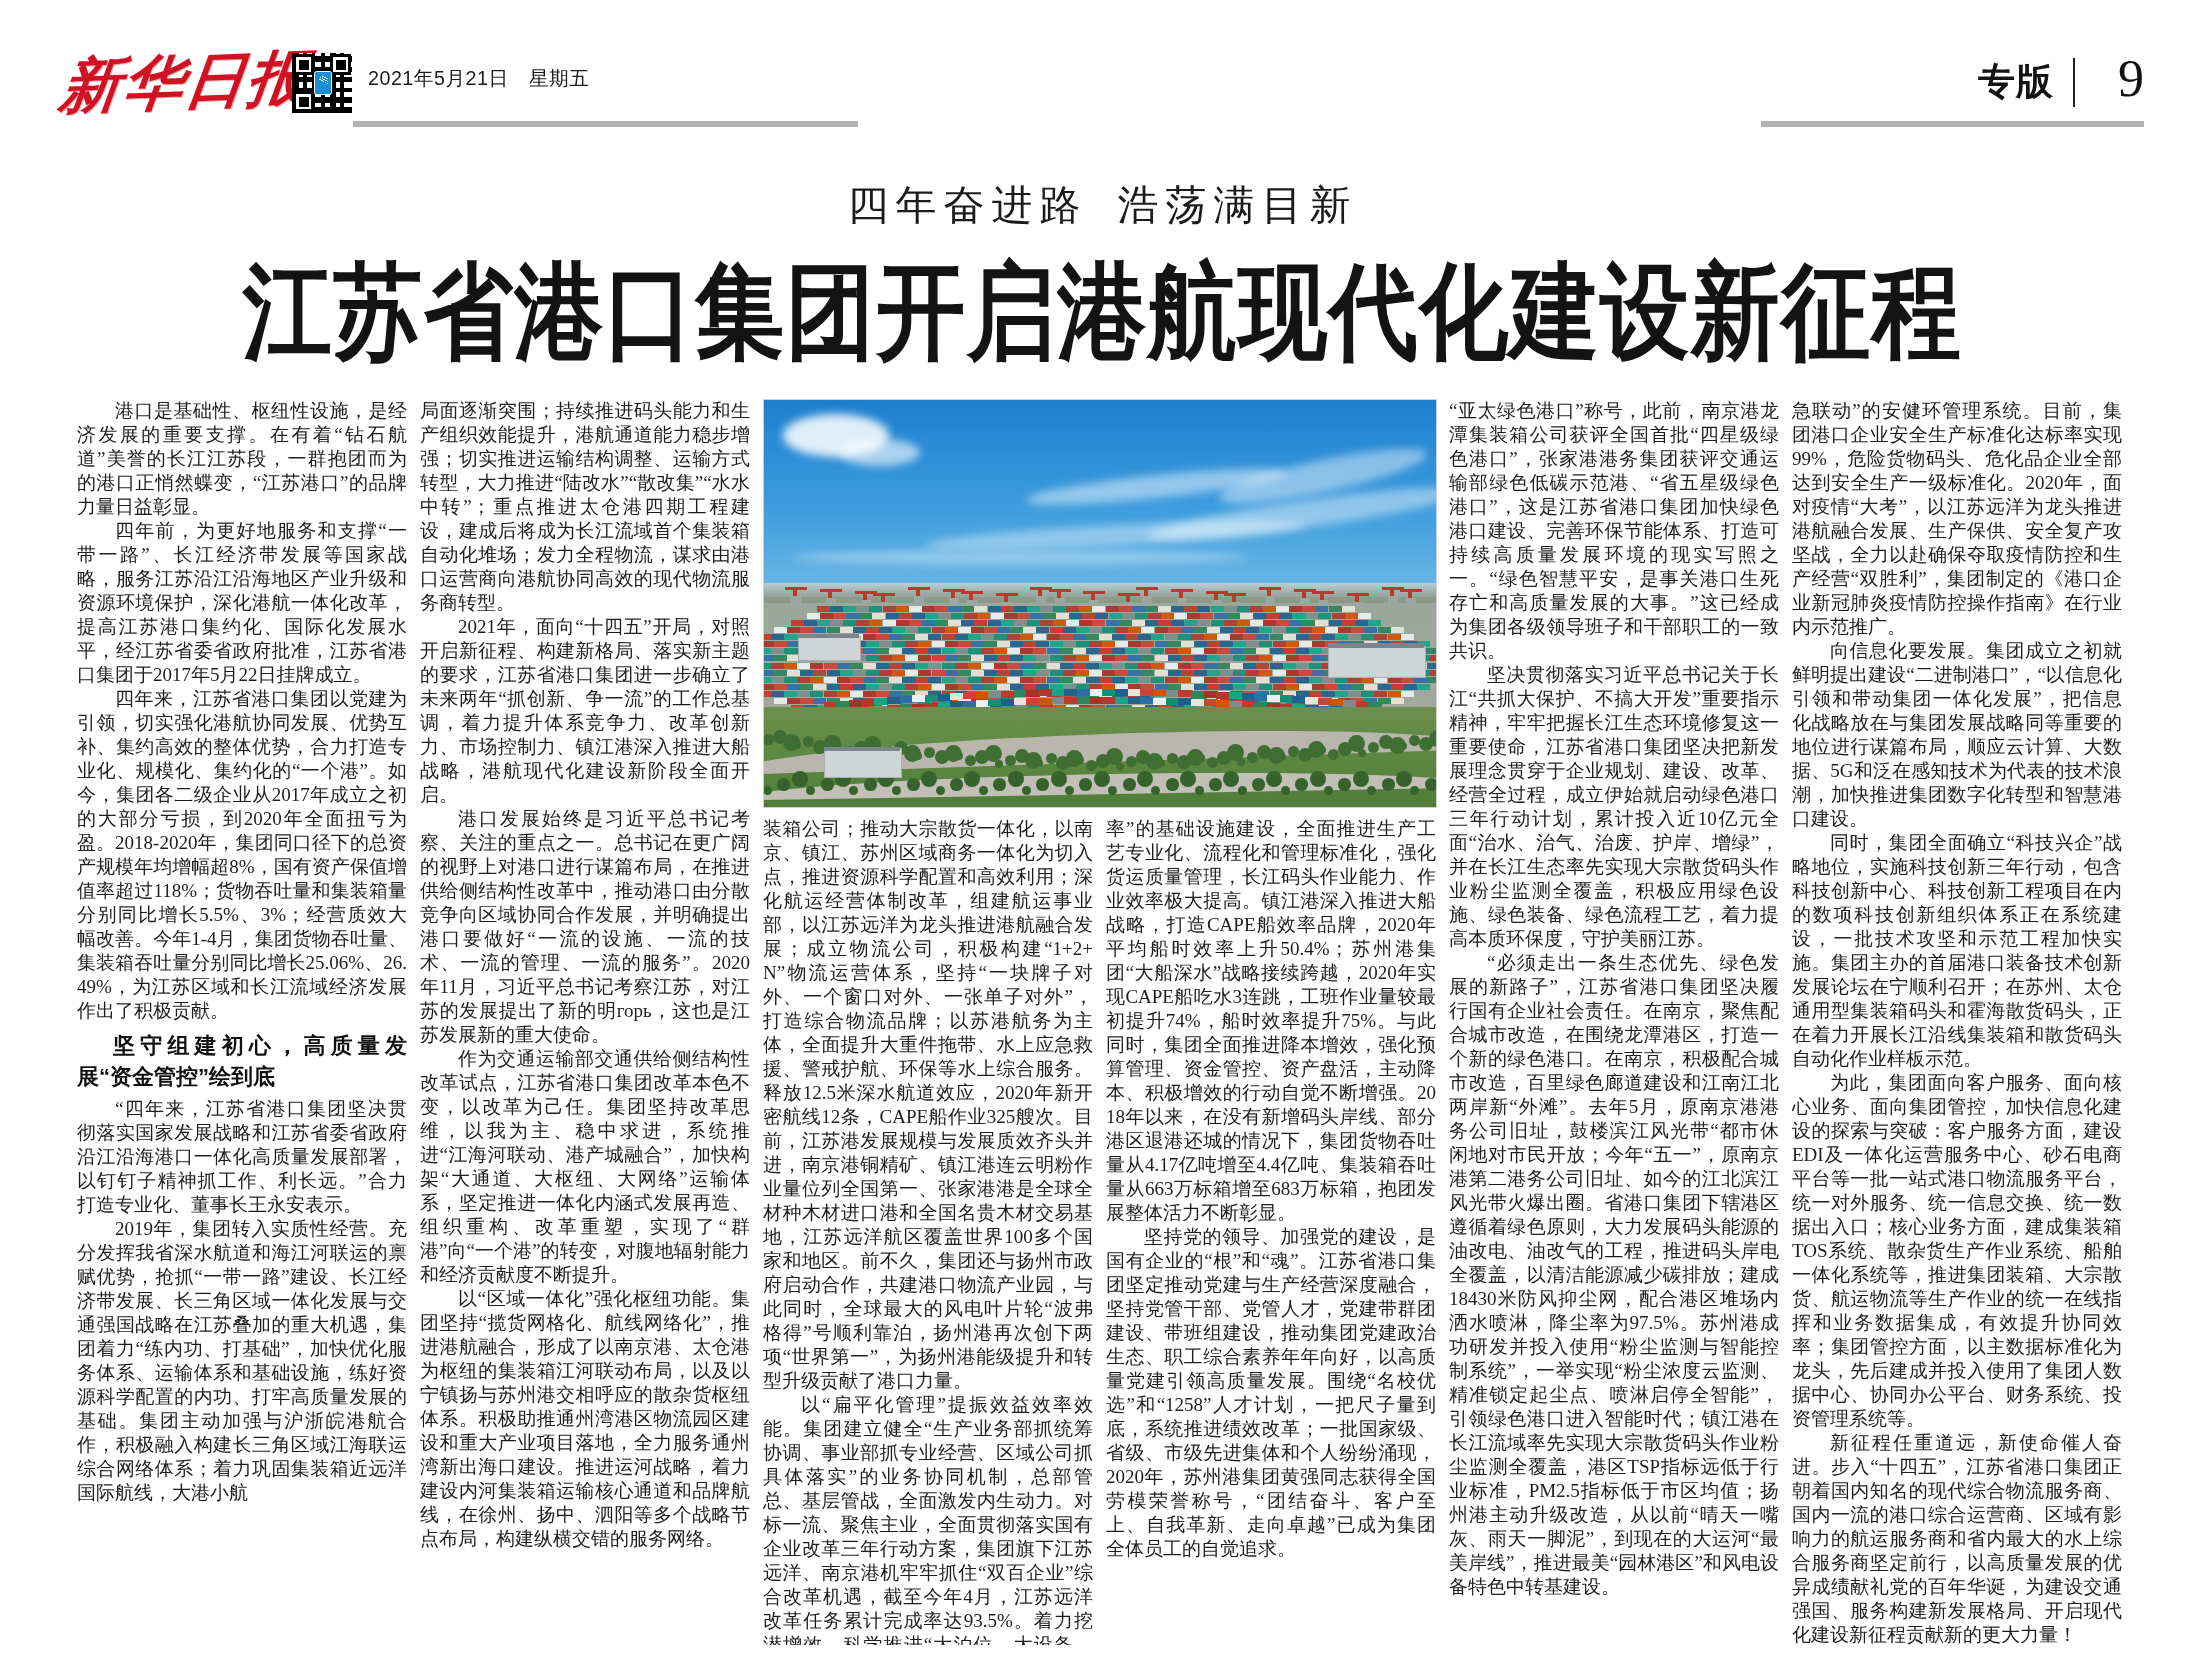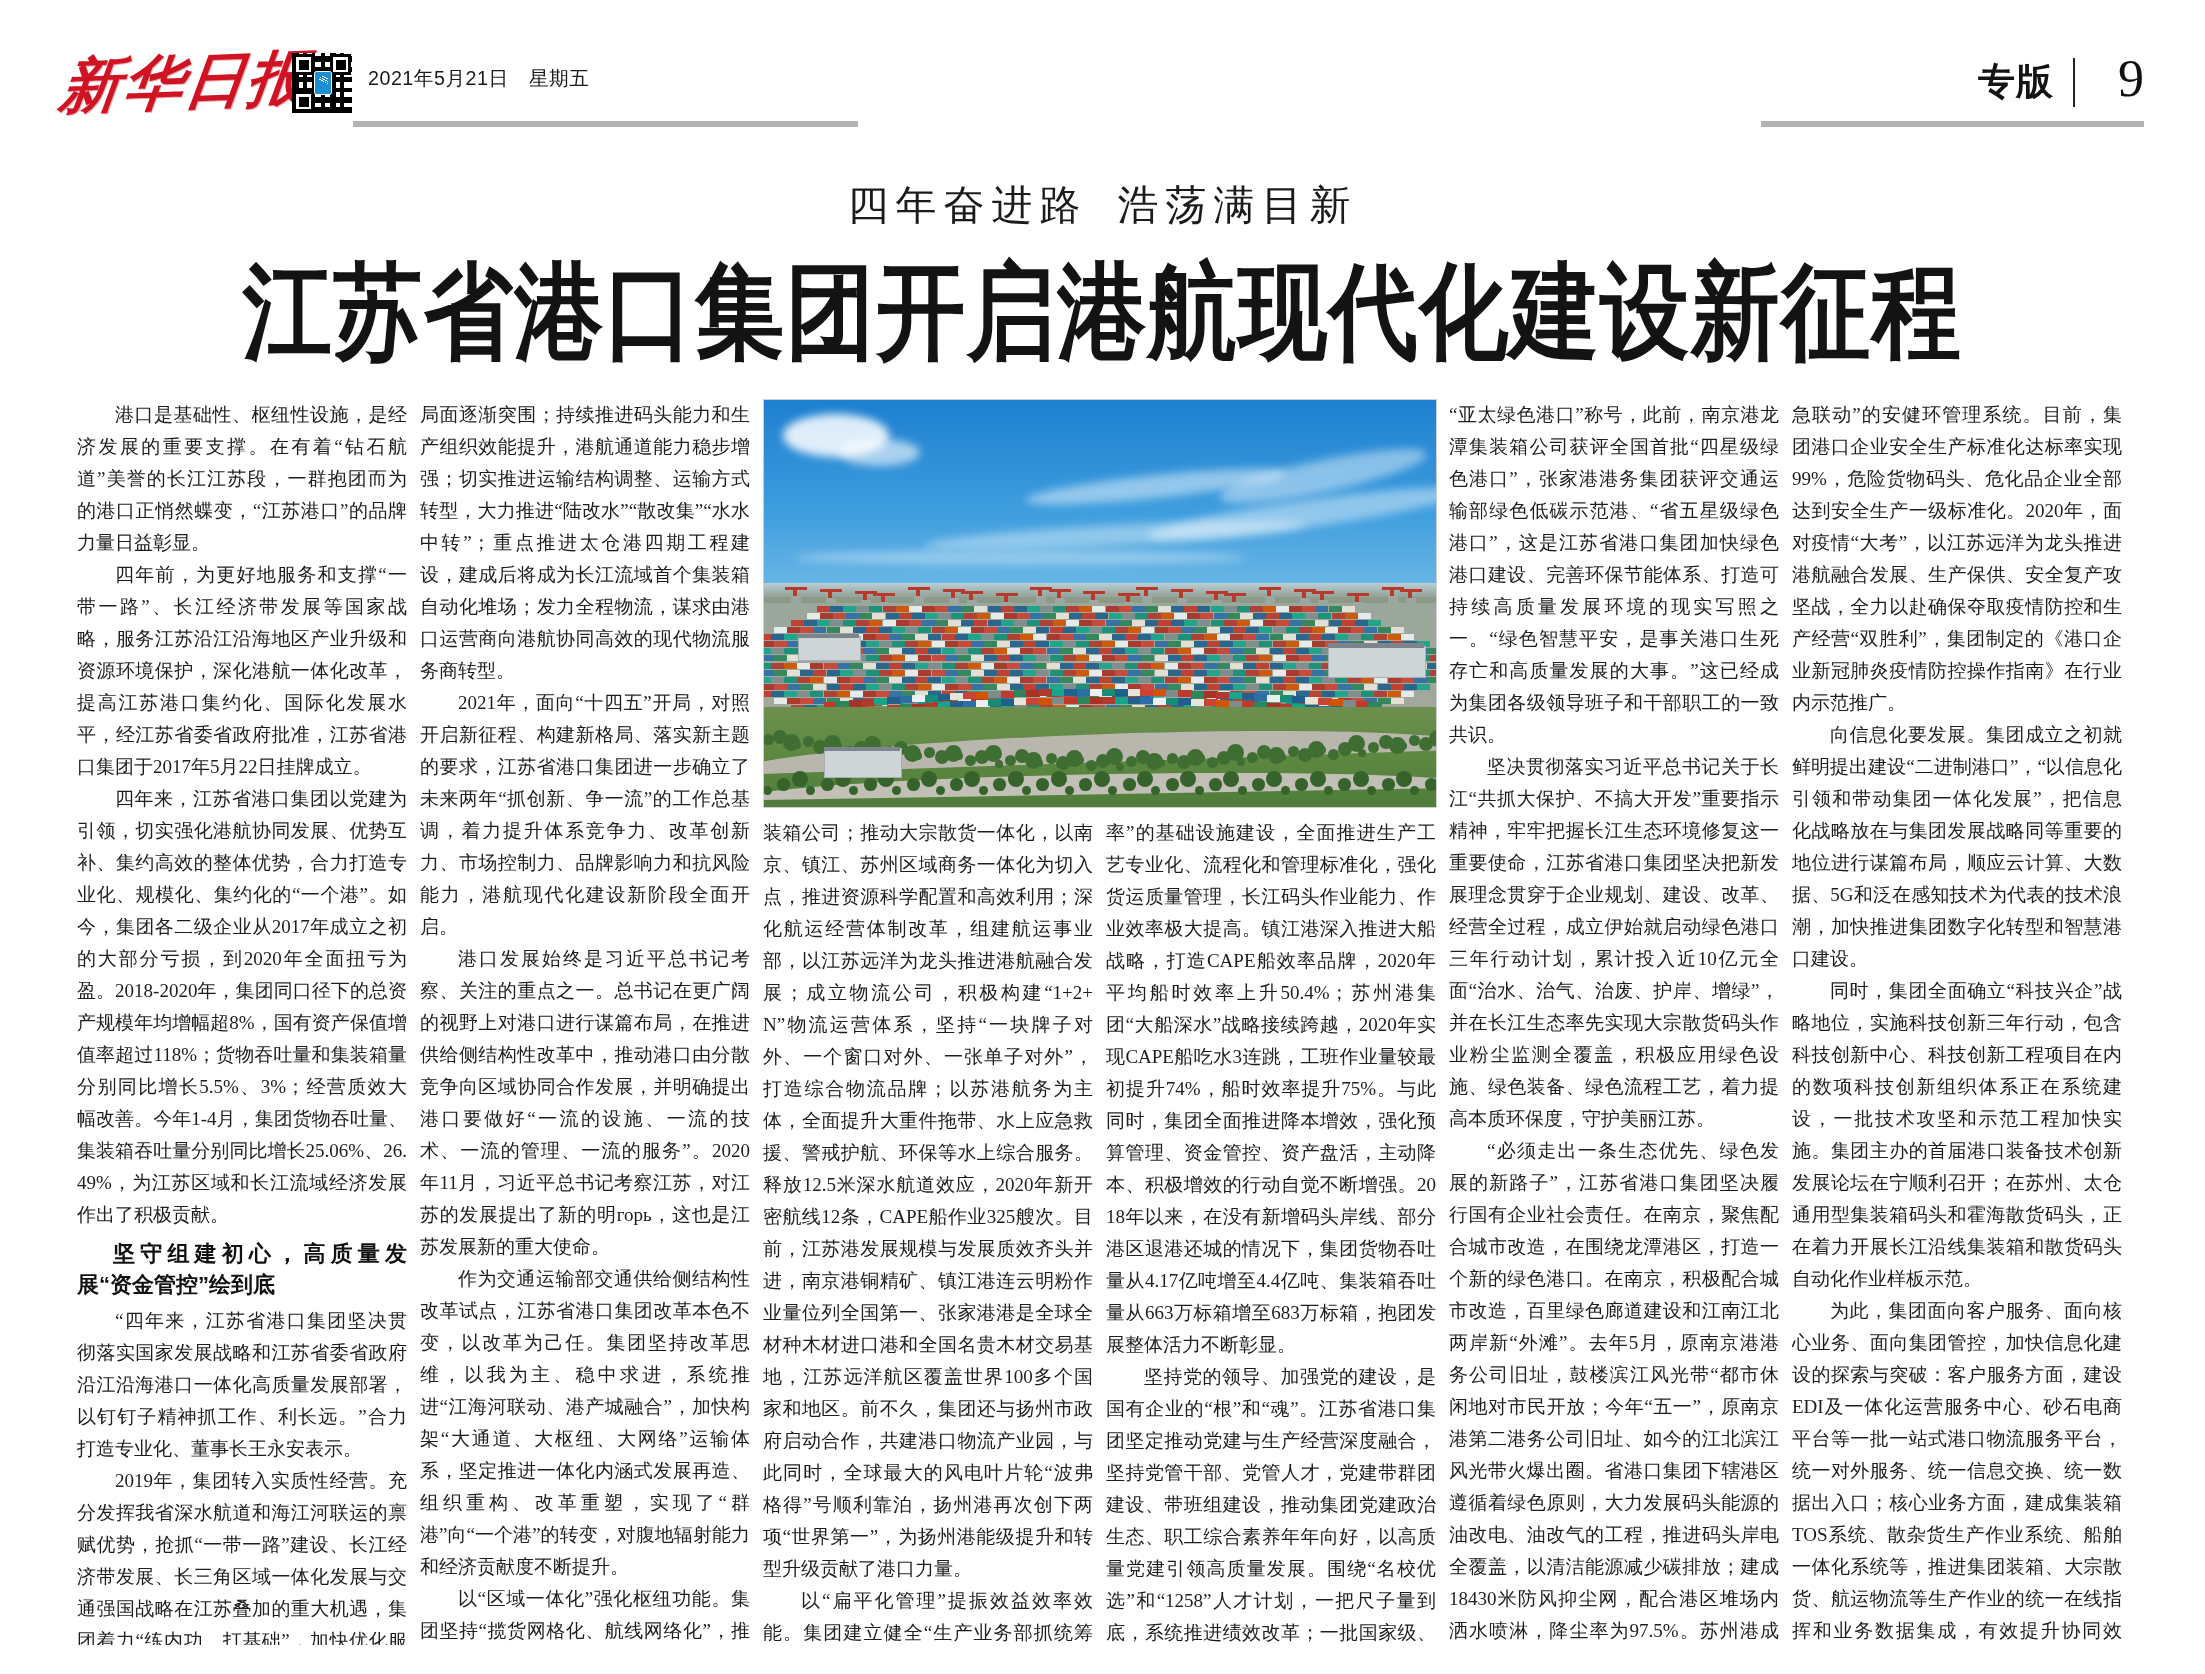--- a/index.html
+++ b/index.html
@@ -90,21 +90,21 @@
   }
   .col{
     position:absolute;top:0;width:330px;height:1246px;
     overflow:hidden;
   }
   .c1{left:0;}   .c2{left:343px;}  .c3{left:686px;}
   .c4{left:1029px;} .c5{left:1372px;} .c6{left:1715px;}
   p.body{
     margin:0 0 0 0;
     font-family:"Liberation Serif","DejaVu Serif",serif;
-    font-size:19px;line-height:32px;text-align:justify;
+    font-size:19px;line-height:24px;text-align:justify;
     text-indent:38px;color:#1d1d1d;
     text-justify:inter-ideograph;
     word-break:break-all;
   }
   p.body.cont{text-indent:0;}
   h3.subhead{
     margin:7px 0 5px 0;
     font-family:"Liberation Sans","DejaVu Sans",sans-serif;
     font-size:22px;line-height:31px;font-weight:700;color:#111;
     text-indent:36px;text-align:justify;word-break:break-all;
@@ -1228,21 +1228,21 @@
   <div class="col c1">
       <p class="body">港口是基础性、枢纽性设施，是经济发展的重要支撑。在有着“钻石航道”美誉的长江江苏段，一群抱团而为的港口正悄然蝶变，“江苏港口”的品牌力量日益彰显。</p>
       <p class="body">四年前，为更好地服务和支撑“一带一路”、长江经济带发展等国家战略，服务江苏沿江沿海地区产业升级和资源环境保护，深化港航一体化改革，提高江苏港口集约化、国际化发展水平，经江苏省委省政府批准，江苏省港口集团于2017年5月22日挂牌成立。</p>
       <p class="body">四年来，江苏省港口集团以党建为引领，切实强化港航协同发展、优势互补、集约高效的整体优势，合力打造专业化、规模化、集约化的“一个港”。如今，集团各二级企业从2017年成立之初的大部分亏损，到2020年全面扭亏为盈。2018-2020年，集团同口径下的总资产规模年均增幅超8%，国有资产保值增值率超过118%；货物吞吐量和集装箱量分别同比增长5.5%、3%；经营质效大幅改善。今年1-4月，集团货物吞吐量、集装箱吞吐量分别同比增长25.06%、26.49%，为江苏区域和长江流域经济发展作出了积极贡献。</p>
       <h3 class="subhead">坚守组建初心，高质量发展“资金管控”绘到底</h3>
       <p class="body">“四年来，江苏省港口集团坚决贯彻落实国家发展战略和江苏省委省政府沿江沿海港口一体化高质量发展部署，以钉钉子精神抓工作、利长远。”合力打造专业化、董事长王永安表示。</p>
       <p class="body">2019年，集团转入实质性经营。充分发挥我省深水航道和海江河联运的禀赋优势，抢抓“一带一路”建设、长江经济带发展、长三角区域一体化发展与交通强国战略在江苏叠加的重大机遇，集团着力“练内功、打基础”，加快优化服务体系、运输体系和基础设施，练好资源科学配置的内功、打牢高质量发展的基础。集团主动加强与沪浙皖港航合作，积极融入构建长三角区域江海联运综合网络体系；着力巩固集装箱近远洋国际航线，大港小航</p>
     </div>
   <div class="col c2">
       <p class="body cont">局面逐渐突围；持续推进码头能力和生产组织效能提升，港航通道能力稳步增强；切实推进运输结构调整、运输方式转型，大力推进“陆改水”“散改集”“水水中转”；重点推进太仓港四期工程建设，建成后将成为长江流域首个集装箱自动化堆场；发力全程物流，谋求由港口运营商向港航协同高效的现代物流服务商转型。</p>
-      <p class="body">2021年，面向“十四五”开局，对照开启新征程、构建新格局、落实新主题的要求，江苏省港口集团进一步确立了未来两年“抓创新、争一流”的工作总基调，着力提升体系竞争力、改革创新力、市场控制力、品牌影响力和抗风险能力，港航现代化建设新阶段全面开启。</p>
+      <p class="body">2021年，面向“十四五”开局，对照开启新征程、构建新格局、落实新主题的要求，江苏省港口集团进一步确立了未来两年“抓创新、争一流”的工作总基调，着力提升体系竞争力、改革创新力、市场控制力、镇江港深入推进大船战略，港航现代化建设新阶段全面开启。</p>
       <p class="body">港口发展始终是习近平总书记考察、关注的重点之一。总书记在更广阔的视野上对港口进行谋篇布局，在推进供给侧结构性改革中，推动港口由分散竞争向区域协同合作发展，并明确提出港口要做好“一流的设施、一流的技术、一流的管理、一流的服务”。2020年11月，习近平总书记考察江苏，对江苏的发展提出了新的明горь，这也是江苏发展新的重大使命。</p>
       <p class="body">作为交通运输部交通供给侧结构性改革试点，江苏省港口集团改革本色不变，以改革为己任。集团坚持改革思维，以我为主、稳中求进，系统推进“江海河联动、港产城融合”，加快构架“大通道、大枢纽、大网络”运输体系，坚定推进一体化内涵式发展再造、组织重构、改革重塑，实现了“群港”向“一个港”的转变，对腹地辐射能力和经济贡献度不断提升。</p>
       <p class="body">以“区域一体化”强化枢纽功能。集团坚持“揽货网格化、航线网络化”，推进港航融合，形成了以南京港、太仓港为枢纽的集装箱江河联动布局，以及以宁镇扬与苏州港交相呼应的散杂货枢纽体系。积极助推通州湾港区物流园区建设和重大产业项目落地，全力服务通州湾新出海口建设。推进运河战略，着力建设内河集装箱运输核心通道和品牌航线，在徐州、扬中、泗阳等多个战略节点布局，构建纵横交错的服务网络。</p>
     </div>
   <div class="col c3" style="padding-top:418px;height:828px;">
       <p class="body cont">装箱公司；推动大宗散货一体化，以南京、镇江、苏州区域商务一体化为切入点，推进资源科学配置和高效利用；深化航运经营体制改革，组建航运事业部，以江苏远洋为龙头推进港航融合发展；成立物流公司，积极构建“1+2+N”物流运营体系，坚持“一块牌子对外、一个窗口对外、一张单子对外”，打造综合物流品牌；以苏港航务为主体，全面提升大重件拖带、水上应急救援、警戒护航、环保等水上综合服务。释放12.5米深水航道效应，2020年新开密航线12条，CAPE船作业325艘次。目前，江苏港发展规模与发展质效齐头并进，南京港铜精矿、镇江港连云明粉作业量位列全国第一、张家港港是全球全材种木材进口港和全国名贵木材交易基地，江苏远洋航区覆盖世界100多个国家和地区。前不久，集团还与扬州市政府启动合作，共建港口物流产业园，与此同时，全球最大的风电叶片轮“波弗格得”号顺利靠泊，扬州港再次创下两项“世界第一”，为扬州港能级提升和转型升级贡献了港口力量。</p>
       <p class="body">以“扁平化管理”提振效益效率效能。集团建立健全“生产业务部抓统筹协调、事业部抓专业经营、区域公司抓具体落实”的业务协同机制，总部管总、基层管战，全面激发内生动力。对标一流、聚焦主业，全面贯彻落实国有企业改革三年行动方案，集团旗下江苏远洋、南京港机牢牢抓住“双百企业”综合改革机遇，截至今年4月，江苏远洋改革任务累计完成率达93.5%。着力挖潜增效，科学推进“大泊位、大设备、大船舶、高效</p>
     </div>
   <div class="col c4" style="padding-top:418px;height:828px;">
       <p class="body cont">率”的基础设施建设，全面推进生产工艺专业化、流程化和管理标准化，强化货运质量管理，长江码头作业能力、作业效率极大提高。镇江港深入推进大船战略，打造CAPE船效率品牌，2020年平均船时效率上升50.4%；苏州港集团“大船深水”战略接续跨越，2020年实现CAPE船吃水3连跳，工班作业量较最初提升74%，船时效率提升75%。与此同时，集团全面推进降本增效，强化预算管理、资金管控、资产盘活，主动降本、积极增效的行动自觉不断增强。2018年以来，在没有新增码头岸线、部分港区退港还城的情况下，集团货物吞吐量从4.17亿吨增至4.4亿吨、集装箱吞吐量从663万标箱增至683万标箱，抱团发展整体活力不断彰显。</p>

